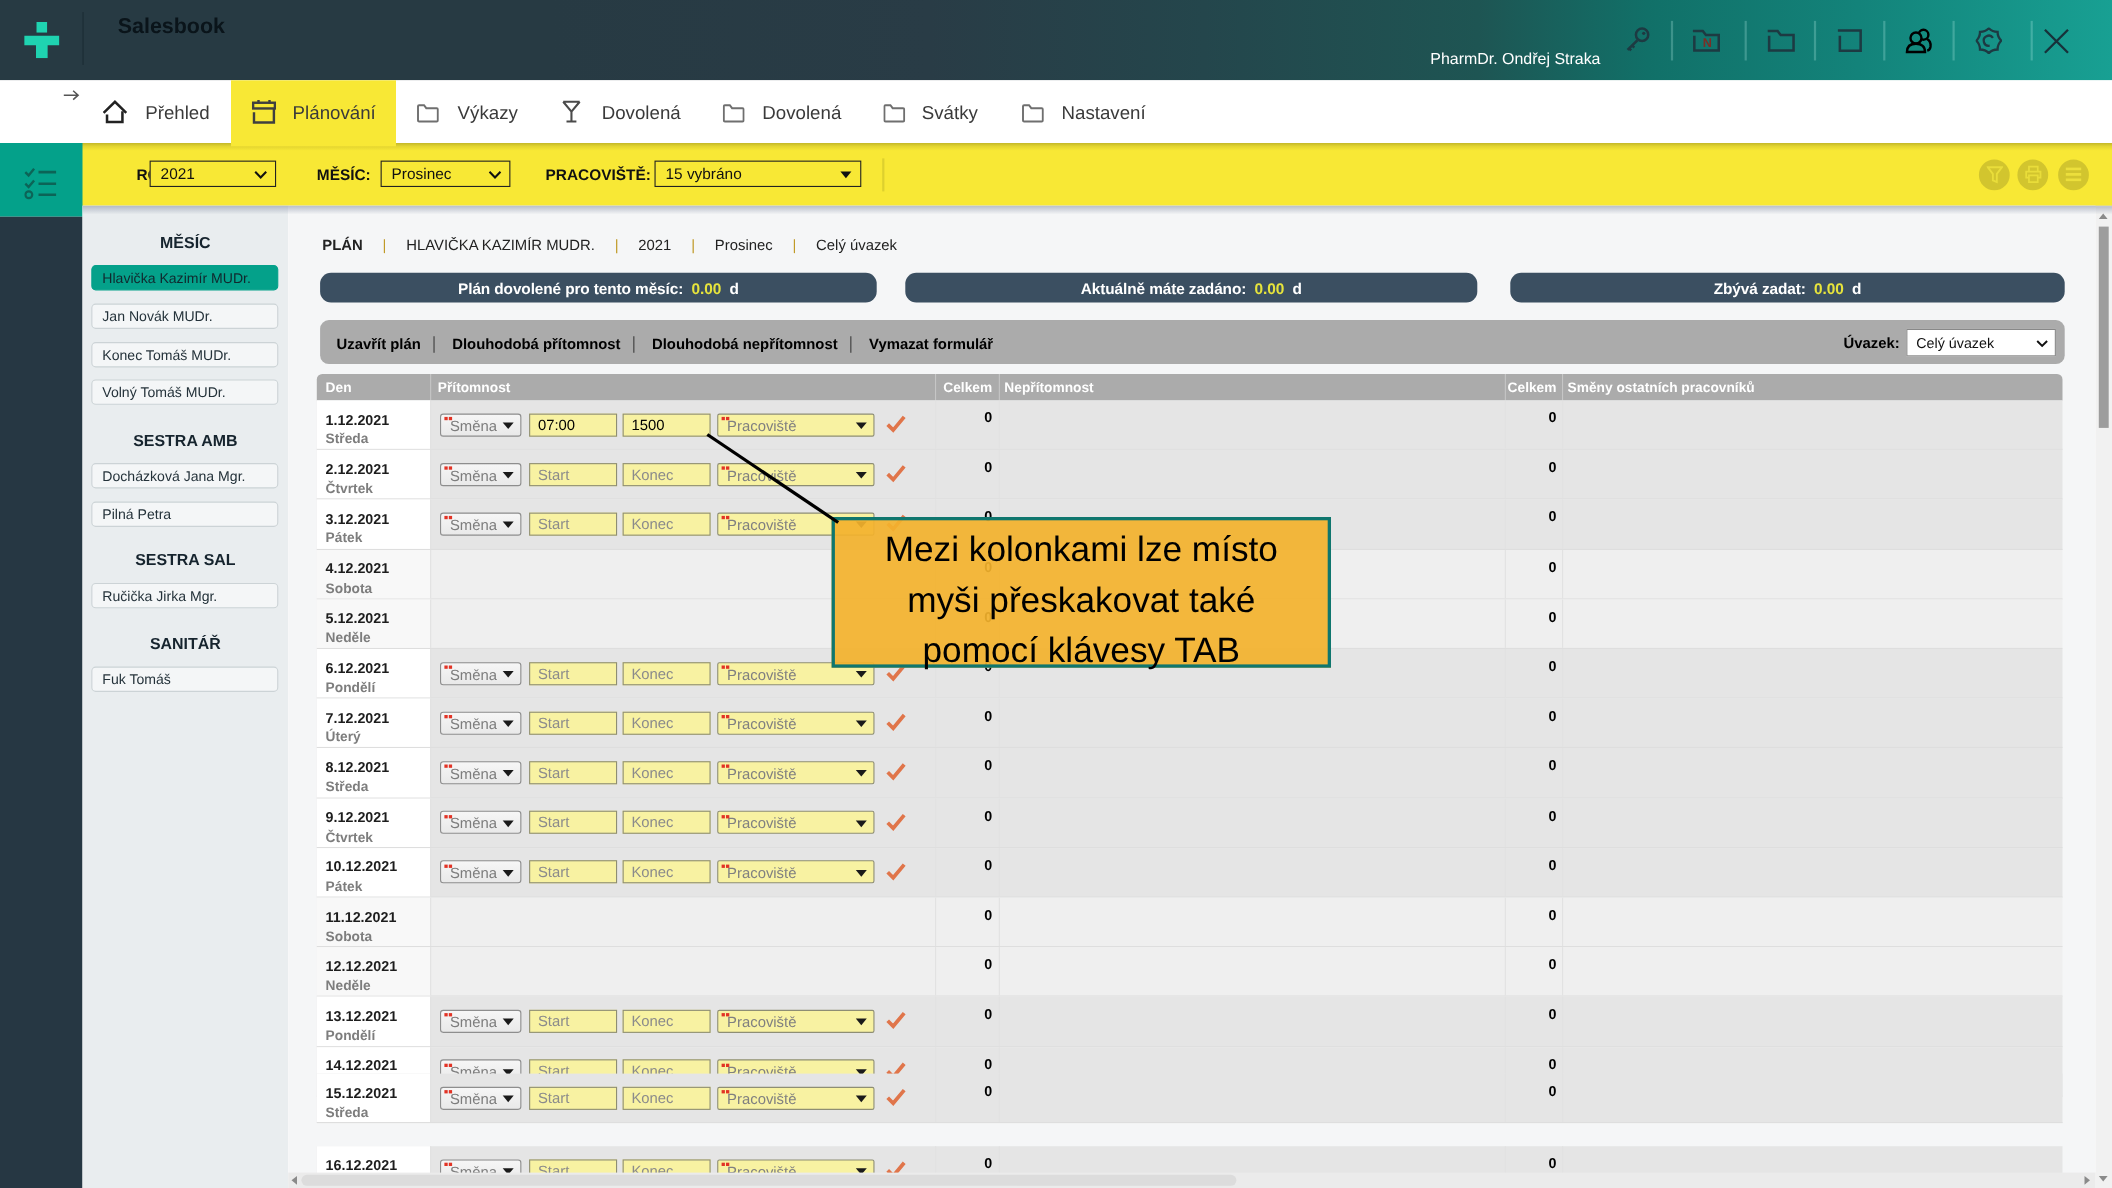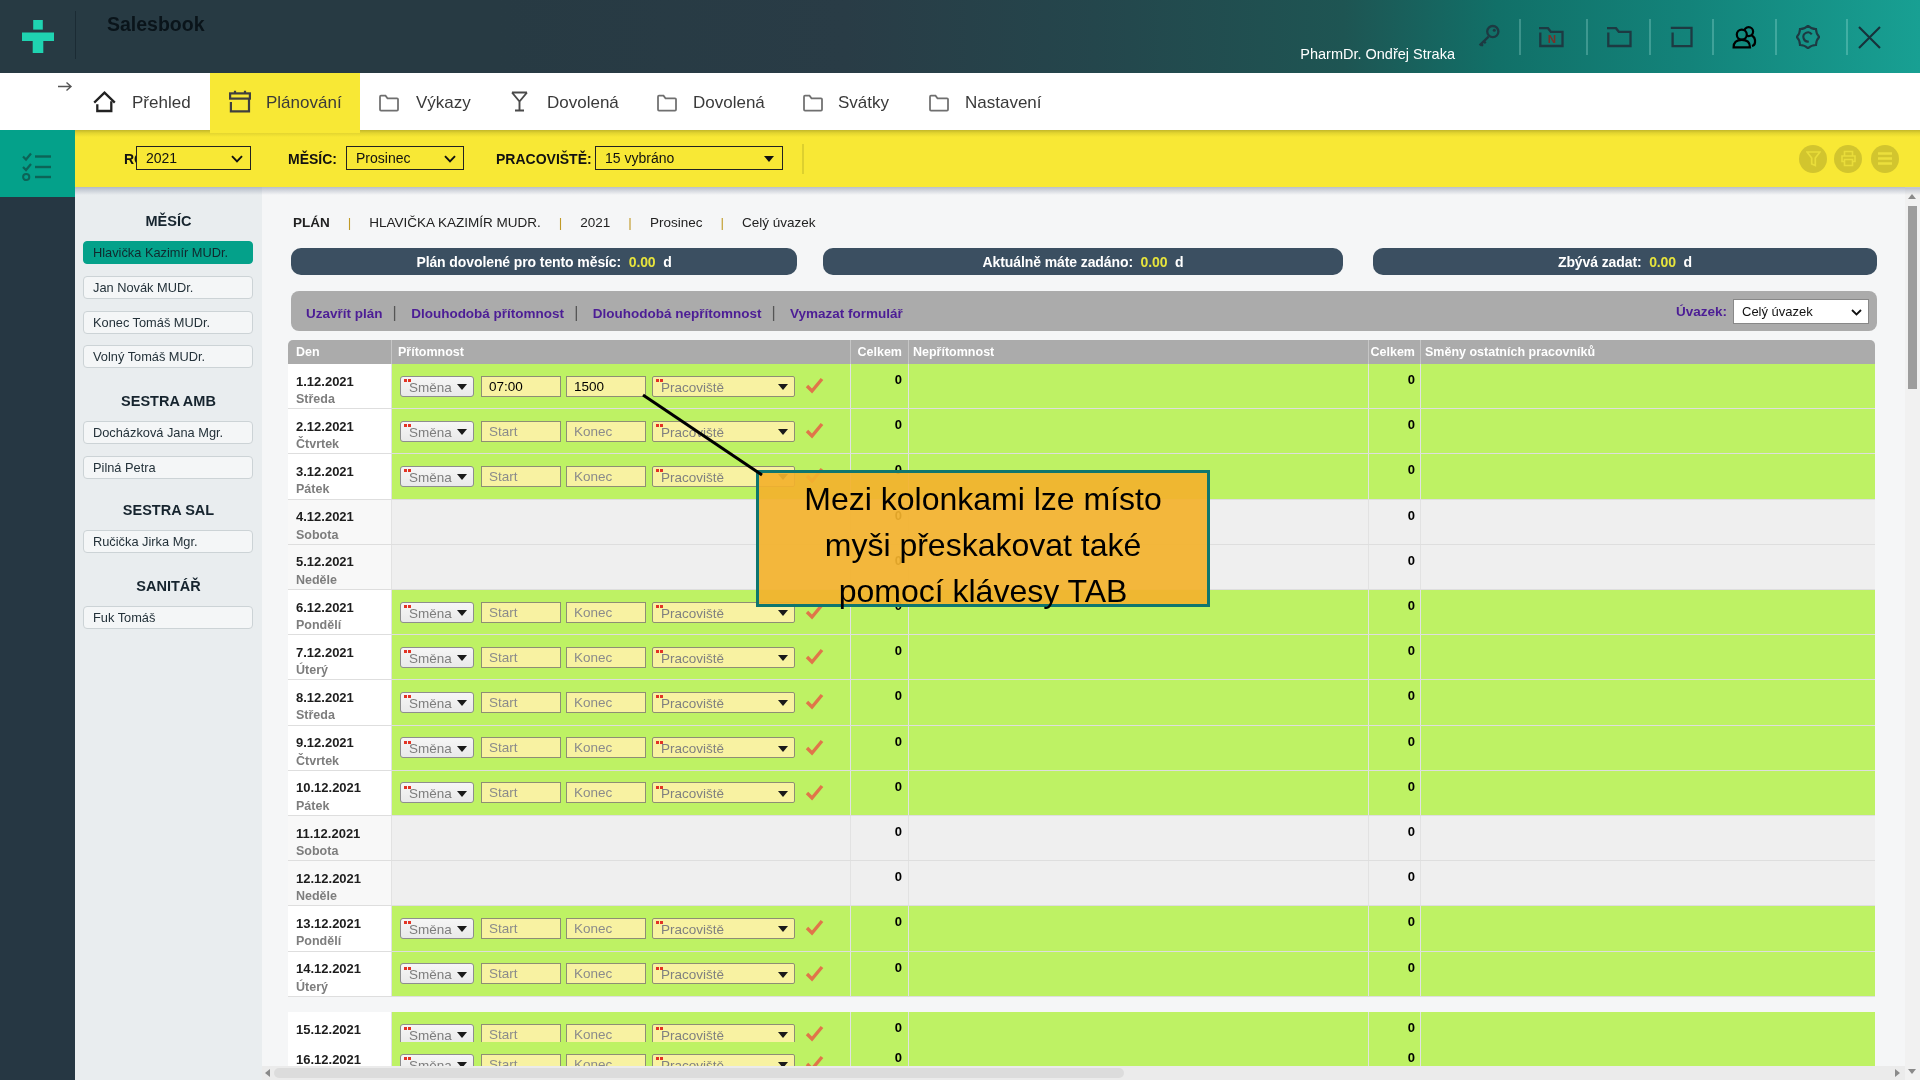--- a/index.html
+++ b/index.html
@@ -28,25 +28,25 @@
 .pbtn { position:absolute; left:83px; width:170px; height:23px; background:#f4f6f7; border:1px solid #ccd3d6; border-radius:4px;
   font-size:12.8px; color:#24323a; display:flex; align-items:center; padding-left:9px; }
 .pbtn.sel { background:#04a18a; border-color:#04a18a; color:#11282e; }
 #main { left:262px; top:187px; width:1643px; height:893px; background:#f5f6f7; }
 #crumb { left:293px; top:215px; font-size:13.5px; color:#222; }
 .csep { color:#c09a27; padding:0 18px; }
 .pill { top:248px; height:27px; background:#3b4f61; border-radius:10px; color:#fff;
   font-size:14px; font-weight:bold; letter-spacing:-0.1px; display:flex; align-items:center; justify-content:center; }
 .pill .num { color:#e7e43c; }
 #toolbar { left:291px; top:291px; width:1586px; height:40px; background:#ababab; border-radius:8px; }
-.tlink { font-size:13.5px; font-weight:bold; color:#4c1d95; }
+.tlink { font-size:13.5px; font-weight:bold; color:#000000; }
 #thead { left:288px; top:340px; width:1587px; height:24px; background:#ababab; border-radius:5px 5px 0 0; }
 .th { position:absolute; top:5px; font-size:12.5px; font-weight:bold; color:#fff; }
 .thl { position:absolute; top:0; width:1px; height:24px; background:#c6c6c6; }
-.row { position:absolute; left:288px; width:1587px; height:45.2px; background:#bef264; border-bottom:1px solid #dedede; }
+.row { position:absolute; left:288px; width:1587px; height:45.2px; background:#e5e5e5; border-bottom:1px solid #dedede; }
 .row.we { background:#efefef; }
 .dcell { position:absolute; left:0; top:0; width:103px; height:100%; background:#fff; }
 .row.we .dcell { background:#f8f8f8; }
 .d1 { position:absolute; left:8px; top:9.5px; font-size:13px; font-weight:bold; color:#1d1d1d; }
 .d2 { position:absolute; left:8px; top:28px; font-size:12.5px; font-weight:bold; color:#7d7d7d; }
 .cv1 { position:absolute; left:562px; width:52px; top:8px; text-align:right; font-size:13px; font-weight:bold; color:#000; }
 .cv2 { position:absolute; left:1075px; width:52px; top:8px; text-align:right; font-size:13px; font-weight:bold; color:#000; }
 .vline { position:absolute; top:0; width:1px; height:100%; background:#e2e2e2; }
 .sel-g { position:absolute; top:11.5px; height:21px; background:linear-gradient(#f6f6f6,#e9e9e9); border:1px solid #8e8e8e; border-radius:3px; font-size:13.5px; color:#7d7d7d; }
 .inp-y { position:absolute; top:11.5px; height:21px; background:#f8f2a2; border:1px solid #8e8e74;
@@ -586,21 +586,21 @@
       <span class="seltxt">Pracoviště</span>
       <span class="selarrow"></span>
       <span class="rdots"></span>
     </div>
     <svg class="chk" style="left:517px;" width="19" height="17" viewBox="0 0 19 17">
       <path d="M2 9 L7 14 L17 2" stroke="#e0754a" stroke-width="3.4" fill="none"></path>
     </svg>
     <div class="cv1">0</div>
     <div class="cv2">0</div>
   </div>
-<div class="row" style="top:1012px;">
+<div class="row" style="top:976px;">
     <div class="dcell"></div>
     <div class="d1">15.12.2021</div>
     <div class="d2">Středa</div>
     <div class="vline" style="left:103px;"></div>
     <div class="vline" style="left:562px;"></div>
     <div class="vline" style="left:620px;"></div>
     <div class="vline" style="left:1080px;"></div>
     <div class="vline" style="left:1132px;"></div>
     <div class="sel-g" style="left:112px; width:74px;">
       <span class="seltxt">Směna</span>

